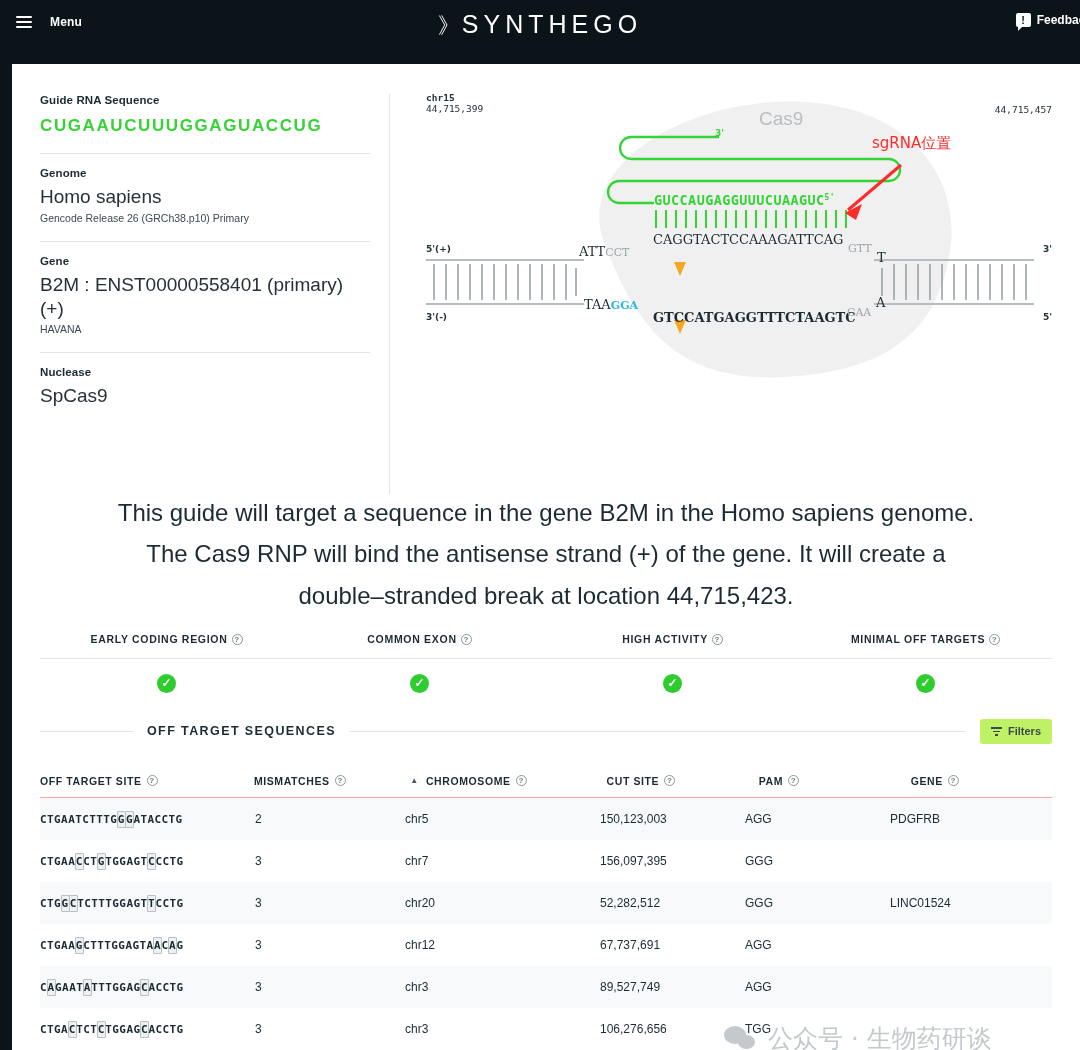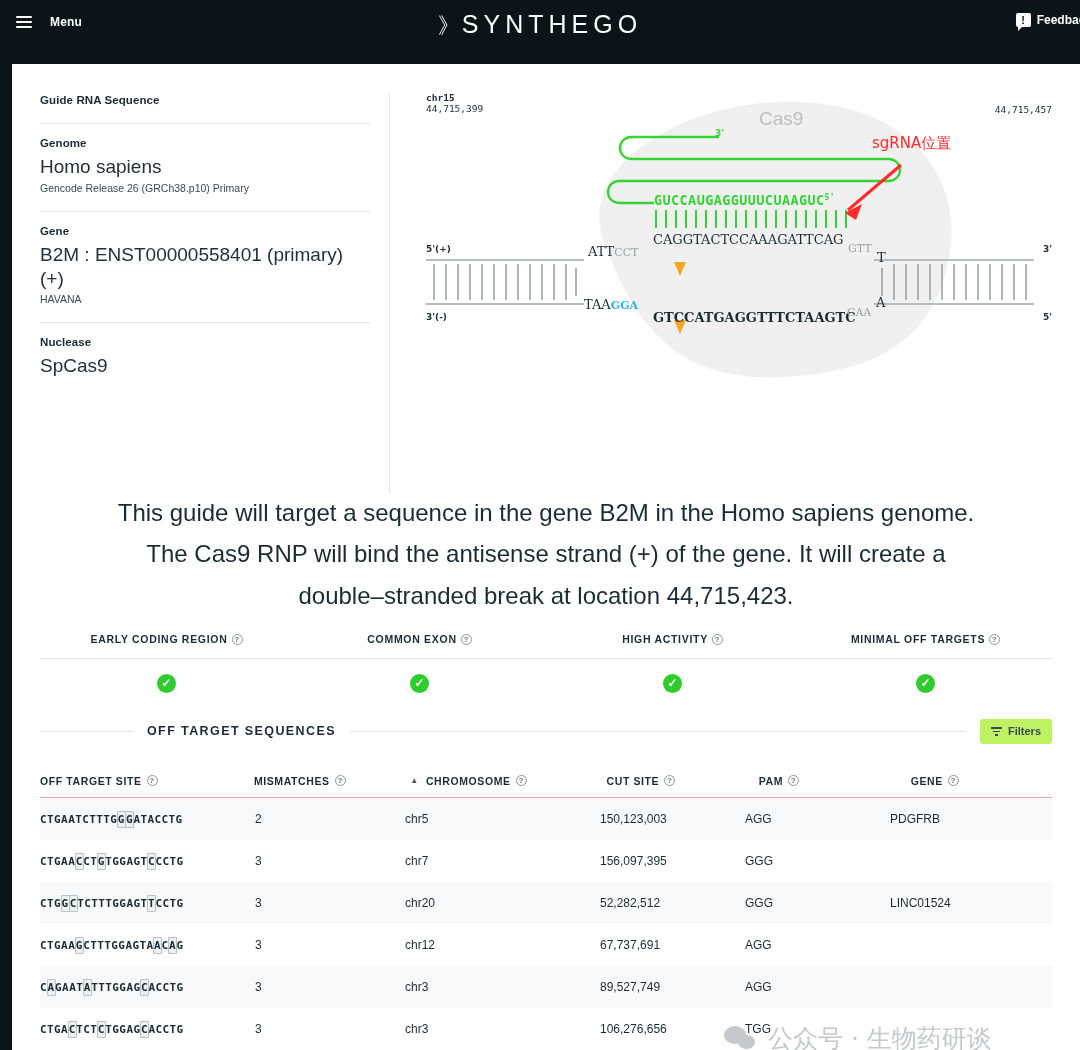--- a/index.html
+++ b/index.html
@@ -207,20 +207,21 @@
     <div class="feedback">
       <span class="fb-icon">!</span>
       <span>Feedback</span>
     </div>
   </div>
 
   <div class="sheet">
 
     <div class="info">
       <div class="info-label">Guide RNA Sequence</div>
+      <div class="grna">CUGAAUCUUUGGAGUACCUG</div>
       <div class="divider"></div>
       <div class="info-label">Genome</div>
       <div class="big">Homo sapiens</div>
       <div class="small">Gencode Release 26 (GRCh38.p10) Primary</div>
       <div class="divider"></div>
       <div class="info-label">Gene</div>
       <div class="big">B2M : ENST00000558401 (primary) (+)</div>
       <div class="small">HAVANA</div>
       <div class="divider"></div>
       <div class="info-label">Nuclease</div>
@@ -317,21 +318,21 @@
       <div class="sg-note">sgRNA位置</div>
 
       <div style="position:absolute;left:311px;top:36px;color:#35d435;font-size:9px;font-weight:bold;font-family:'DejaVu Sans',sans-serif">3'</div>
       <div class="rna-seq"><span>GUCCAUGAGGUUUCUAAGUC</span><sup>5'</sup></div>
 
       <div class="end-lbl" style="left:22px;top:152px">5'(+)</div>
       <div class="end-lbl" style="right:12px;top:152px">3'</div>
       <div class="end-lbl" style="left:22px;top:220px">3'(-)</div>
       <div class="end-lbl" style="right:12px;top:220px">5'</div>
 
-      <div class="dna-top" style="left:184px;top:152px"><span>ATT</span><span class="faint" style="font-size:11px">CCT</span></div>
+      <div class="dna-top" style="left:175px;top:152px"><span>ATT</span><span class="faint" style="font-size:11px">CCT</span></div>
       <div class="dna-top" style="left:249px;top:140px">CAGGTACTCCAAAGATTCAG</div>
       <div class="dna-top" style="left:444px;top:148px"><span class="faint" style="font-size:11px">GTT</span></div>
       <div class="dna-top" style="left:473px;top:158px">T</div>
 
       <div class="dna-bot" style="left:180px;top:205px;font-weight:normal"><span>TAA</span><span class="pam" style="font-size:11px">GGA</span></div>
       <div class="dna-bot" style="left:249px;top:218px">GTCCATGAGGTTTCTAAGTC</div>
       <div class="dna-bot" style="left:443px;top:212px;font-weight:normal"><span class="faint" style="font-size:11px">CAA</span></div>
       <div class="dna-bot" style="left:472px;top:203px;font-weight:normal">A</div>
     </div>
 

